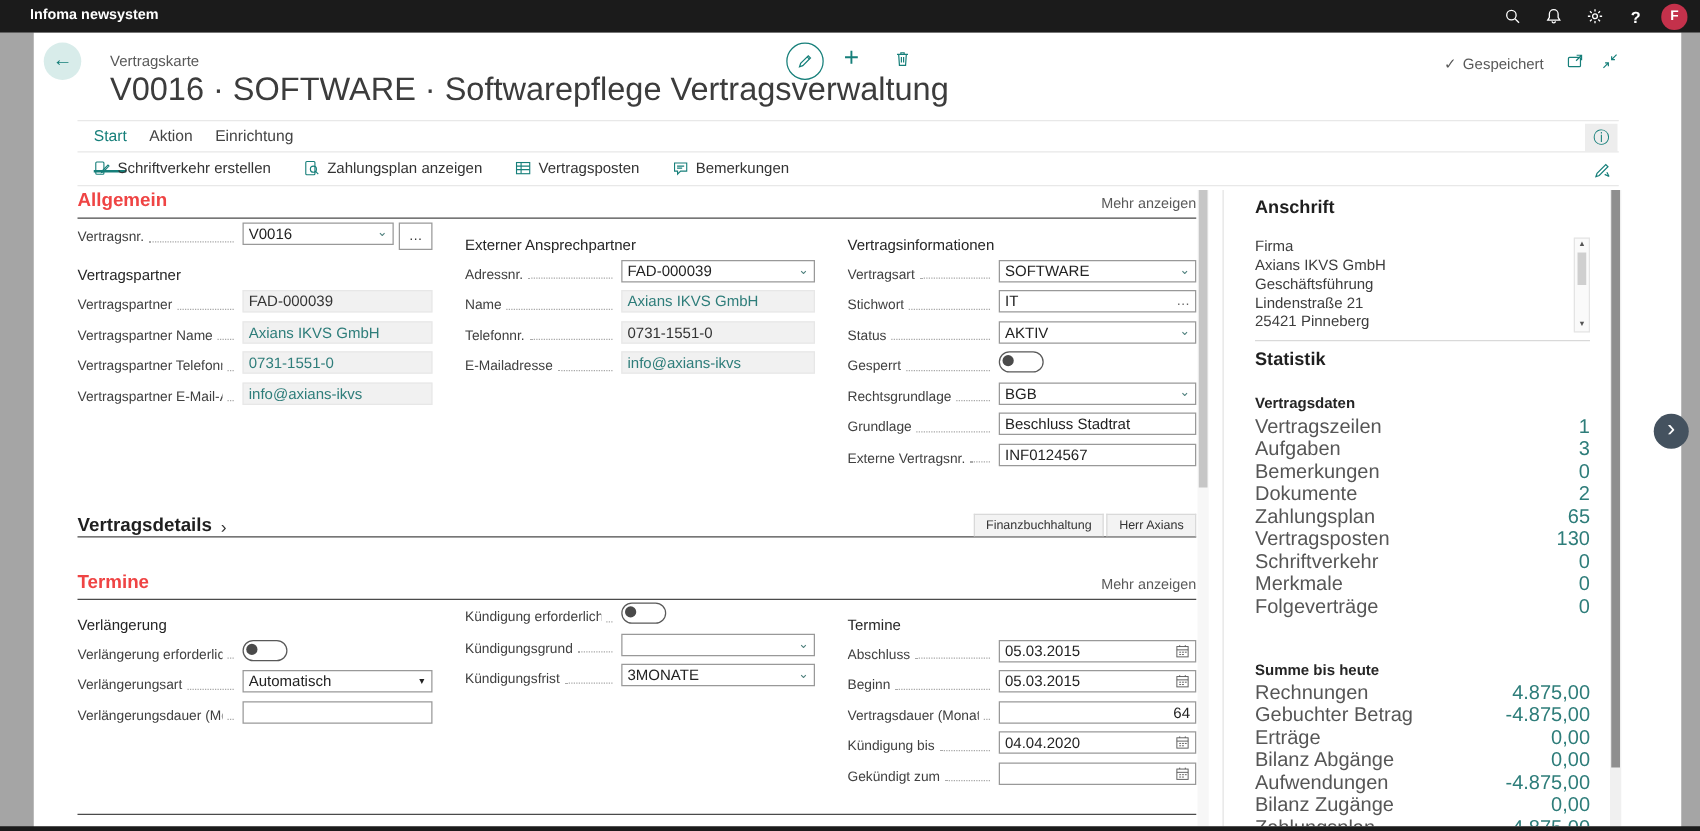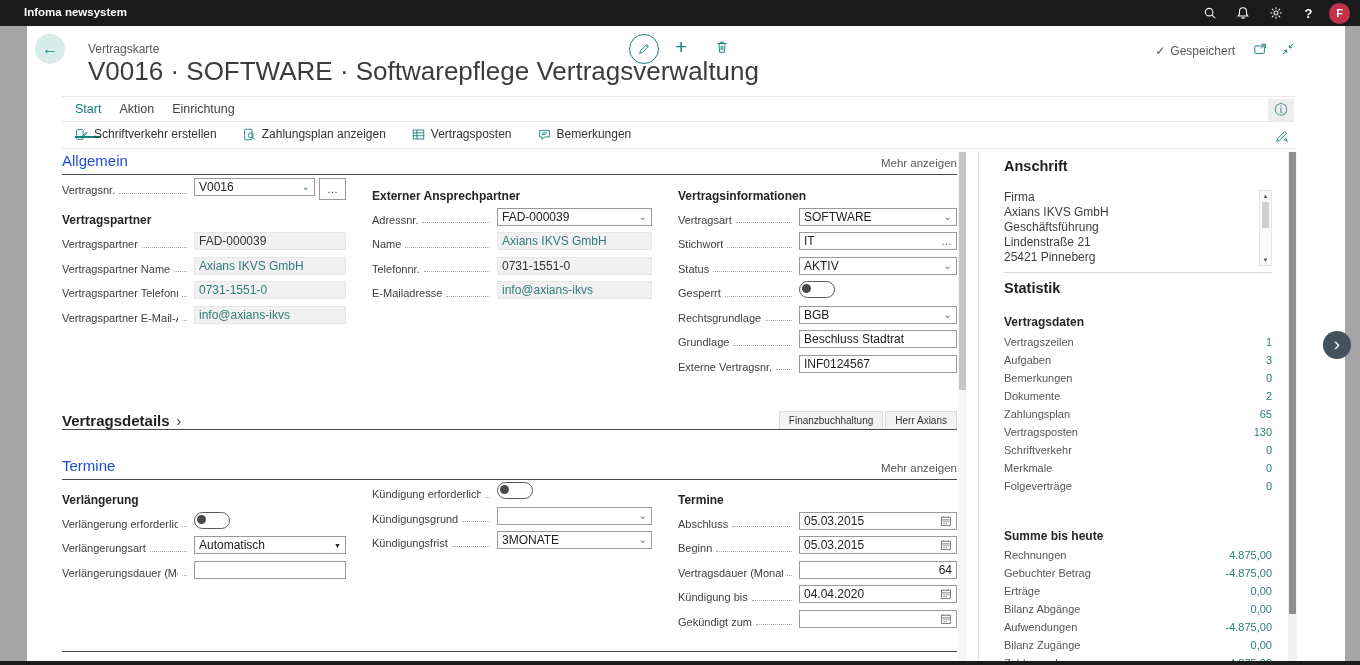--- a/index.html
+++ b/index.html
@@ -47,39 +47,39 @@
   
   .toolbar{position:absolute;left:48px;top:101px;display:flex;gap:26px;align-items:center}
   .tbtn{display:flex;gap:6px;align-items:center;font-size:12px;color:#333;cursor:pointer}
   .ticon{width:13px;height:13px;stroke:#167f7a;fill:none;stroke-width:1.1;color:#167f7a}
   .personalize{position:absolute;left:1248px;top:103px;cursor:pointer}
   .personalize svg{width:14px;height:14px;stroke:#167f7a;fill:none;stroke-width:1.1}
 
   
   .sec-head{position:absolute;left:35px;width:895px;display:flex;justify-content:space-between;align-items:flex-end;
             border-bottom:1px solid #4a4a4a;padding-bottom:5px}
-  .sec-title{font-size:15px;font-weight:normal;color:#1d4ed8}
+  .sec-title{font-size:15px;font-weight:bold;color:#ef4444}
   .more-link{font-size:11.5px;color:#595959;cursor:pointer}
 
   .vd-bar{position:absolute;left:35px;top:385px;width:895px;height:18px;border-bottom:1px solid #4a4a4a;
           display:flex;justify-content:space-between;align-items:flex-end}
   .vd-title{font-size:15px;font-weight:bold;color:#1f1f1f;display:flex;align-items:center;gap:7px}
   .vd-title .chev{font-size:14px;font-weight:400;color:#333}
   .vd-btns{display:flex;gap:2px}
   .vd-btn{font-size:10px;padding:3px 9px;background:#f3f3f3;border:1px solid #d9d9d9;border-bottom:none;color:#333;cursor:pointer}
 
   .dark-div{position:absolute;left:35px;top:625px;width:895px;height:1px;background:#4a4a4a}
 
   
   .fcol{position:absolute;display:flex;flex-direction:column}
   .c1{left:35px;width:284px}
   .c2{left:345px;width:280px}
   .c3{left:651px;width:279px}
   .frow{height:24.5px;display:flex;}
-  .fsub{height:24.5px;display:flex;align-items:flex-end;padding-bottom:5px;font-weight:bold;font-size:12px;color:#252525}
+  .fsub{height:24.5px;display:flex;align-items:flex-end;padding-bottom:5px;font-weight:normal;font-size:12px;color:#252525}
   .flabel{display:flex;align-items:center;font-size:11px;color:#404040;padding-right:4px;box-sizing:border-box}
   .c1 .flabel{flex:0 0 132px;max-width:132px}
   .c2 .flabel{flex:0 0 125px;max-width:125px}
   .c3 .flabel{flex:0 0 121px;max-width:121px}
   .ltext{white-space:nowrap;overflow:hidden;flex-shrink:1}
   .dots{flex:1 1 auto;min-width:5px;border-bottom:1px dotted #a8a8a8;height:9px;margin:0 3px 3px 4px}
   .fld{flex:1;height:18px;display:flex;align-items:center;font-size:12px;box-sizing:border-box;padding:0 4px}
   .ro{background:#f1f1f1;border:1px solid #e7e7e7;color:#333}
   .ro.link{color:#2e7d7a;cursor:pointer}
   .ed{background:#fff;border:1px solid #999;color:#222}
@@ -115,21 +115,21 @@
   .ta-arrow{font-size:6px;color:#555;line-height:10px;cursor:pointer}
   .ta-thumb{width:7px;height:26px;background:#cfcfcf;margin-top:1px;cursor:pointer}
   .ta-sp{flex:1}
   .fb-div{position:absolute;top:120px;left:0;width:268px;height:1px;background:#d9d9d9}
   .stat-title{position:absolute;top:128px}
   .grp-title{font-weight:bold;font-size:12px;color:#252525}
   .g1-title{position:absolute;top:163px}
   .g1-rows{position:absolute;top:181px;left:0;width:268px}
   .g2-title{position:absolute;top:377px}
   .g2-rows{position:absolute;top:394px;left:0;width:268px}
-  .st-row{height:18px;display:flex;justify-content:space-between;align-items:center;font-size:11px}
+  .st-row{height:18px;display:flex;justify-content:space-between;align-items:center;font-size:16px}
   .st-row .sl{color:#565656}
   .st-row .sv{color:#2e7d7a;cursor:pointer}
 </style>
 </head>
 <body>
 
 <div class="topbar">
   <span class="app">Infoma newsystem</span>
   <div class="tb-icons">
     <span class="tb-ic">

